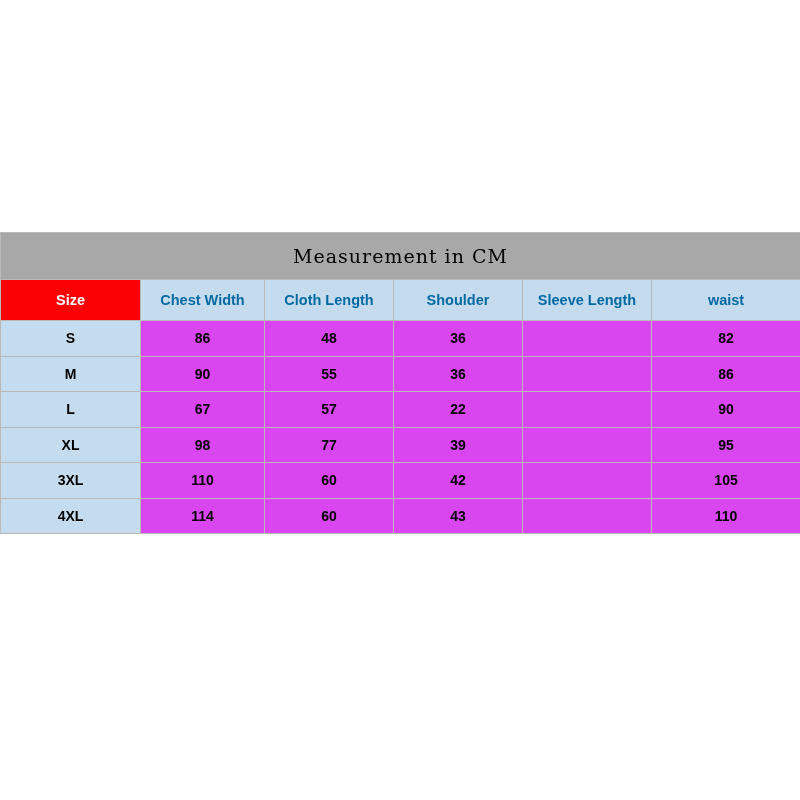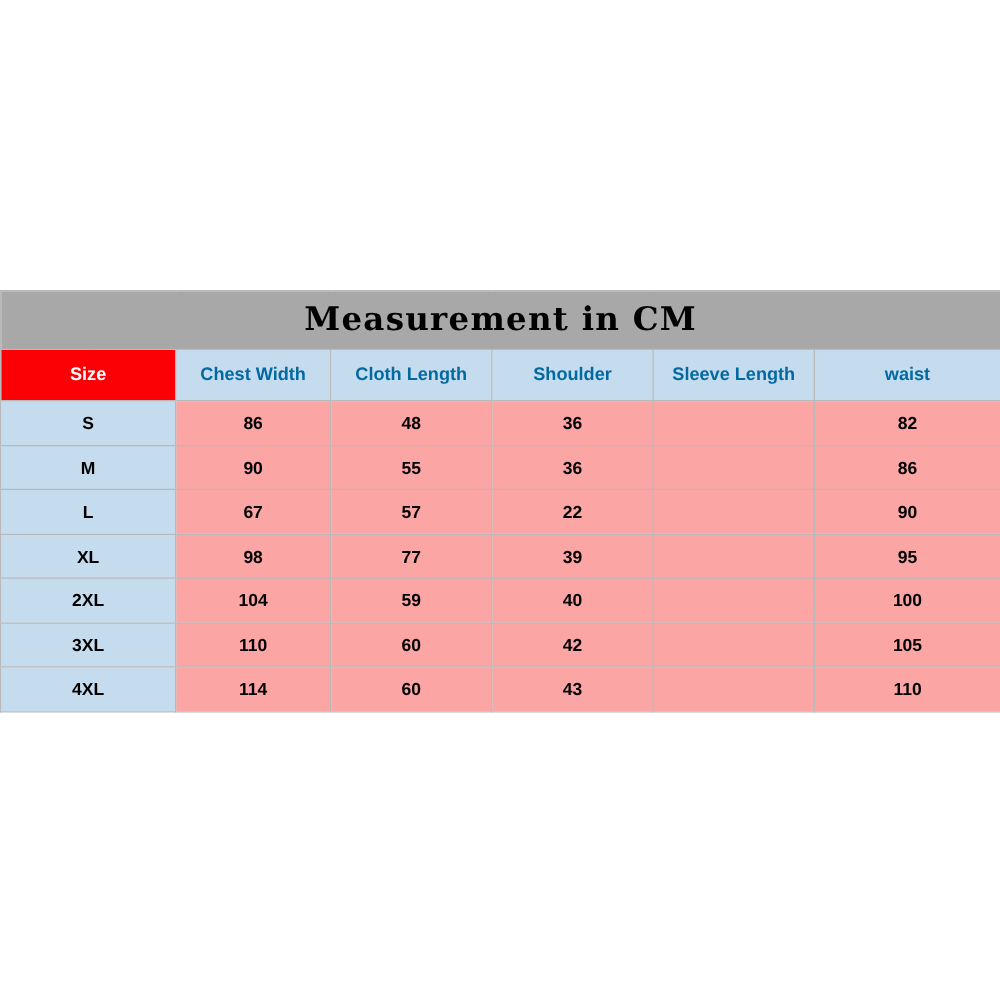--- a/index.html
+++ b/index.html
@@ -34,42 +34,42 @@
     padding: 0;
     margin: 0;
   }
   .title-cell {
     height: 46px;
     background: #a8a8a8;
     color: #000000;
     text-align: center;
     vertical-align: middle;
     font-family: "DejaVu Serif", serif;
-    font-size: 26px;
-    font-weight: 700;
+    font-size: 19px;
+    font-weight: 400;
     letter-spacing: 1px;
     border-top: 1px solid #9a9a9a;
   }
   .hdr-row th {
     height: 40px;
     background: #c5dcef;
     color: #0369a1;
     font-size: 14.5px;
     font-weight: bold;
     text-align: center;
     vertical-align: middle;
   }
   .hdr-row th.size-head {
     background: #fb0005;
     color: #ffffff;
     font-size: 14.5px;
   }
   .body-row td {
     height: 34.5px;
-    background: #fca5a5;
+    background: #d946ef;
     color: #000000;
     font-size: 14px;
     font-weight: bold;
     text-align: center;
     vertical-align: middle;
   }
   .body-row td.size-col {
     background: #c5dcef;
   }
   col.c-size    { width: 140px; }
@@ -132,28 +132,20 @@
         </tr>
         <tr class="body-row">
           <td class="size-col">XL</td>
           <td>98</td>
           <td>77</td>
           <td>39</td>
           <td></td>
           <td>95</td>
         </tr>
         <tr class="body-row">
-          <td class="size-col">2XL</td>
-          <td>104</td>
-          <td>59</td>
-          <td>40</td>
-          <td></td>
-          <td>100</td>
-        </tr>
-        <tr class="body-row">
           <td class="size-col">3XL</td>
           <td>110</td>
           <td>60</td>
           <td>42</td>
           <td></td>
           <td>105</td>
         </tr>
         <tr class="body-row">
           <td class="size-col">4XL</td>
           <td>114</td>

